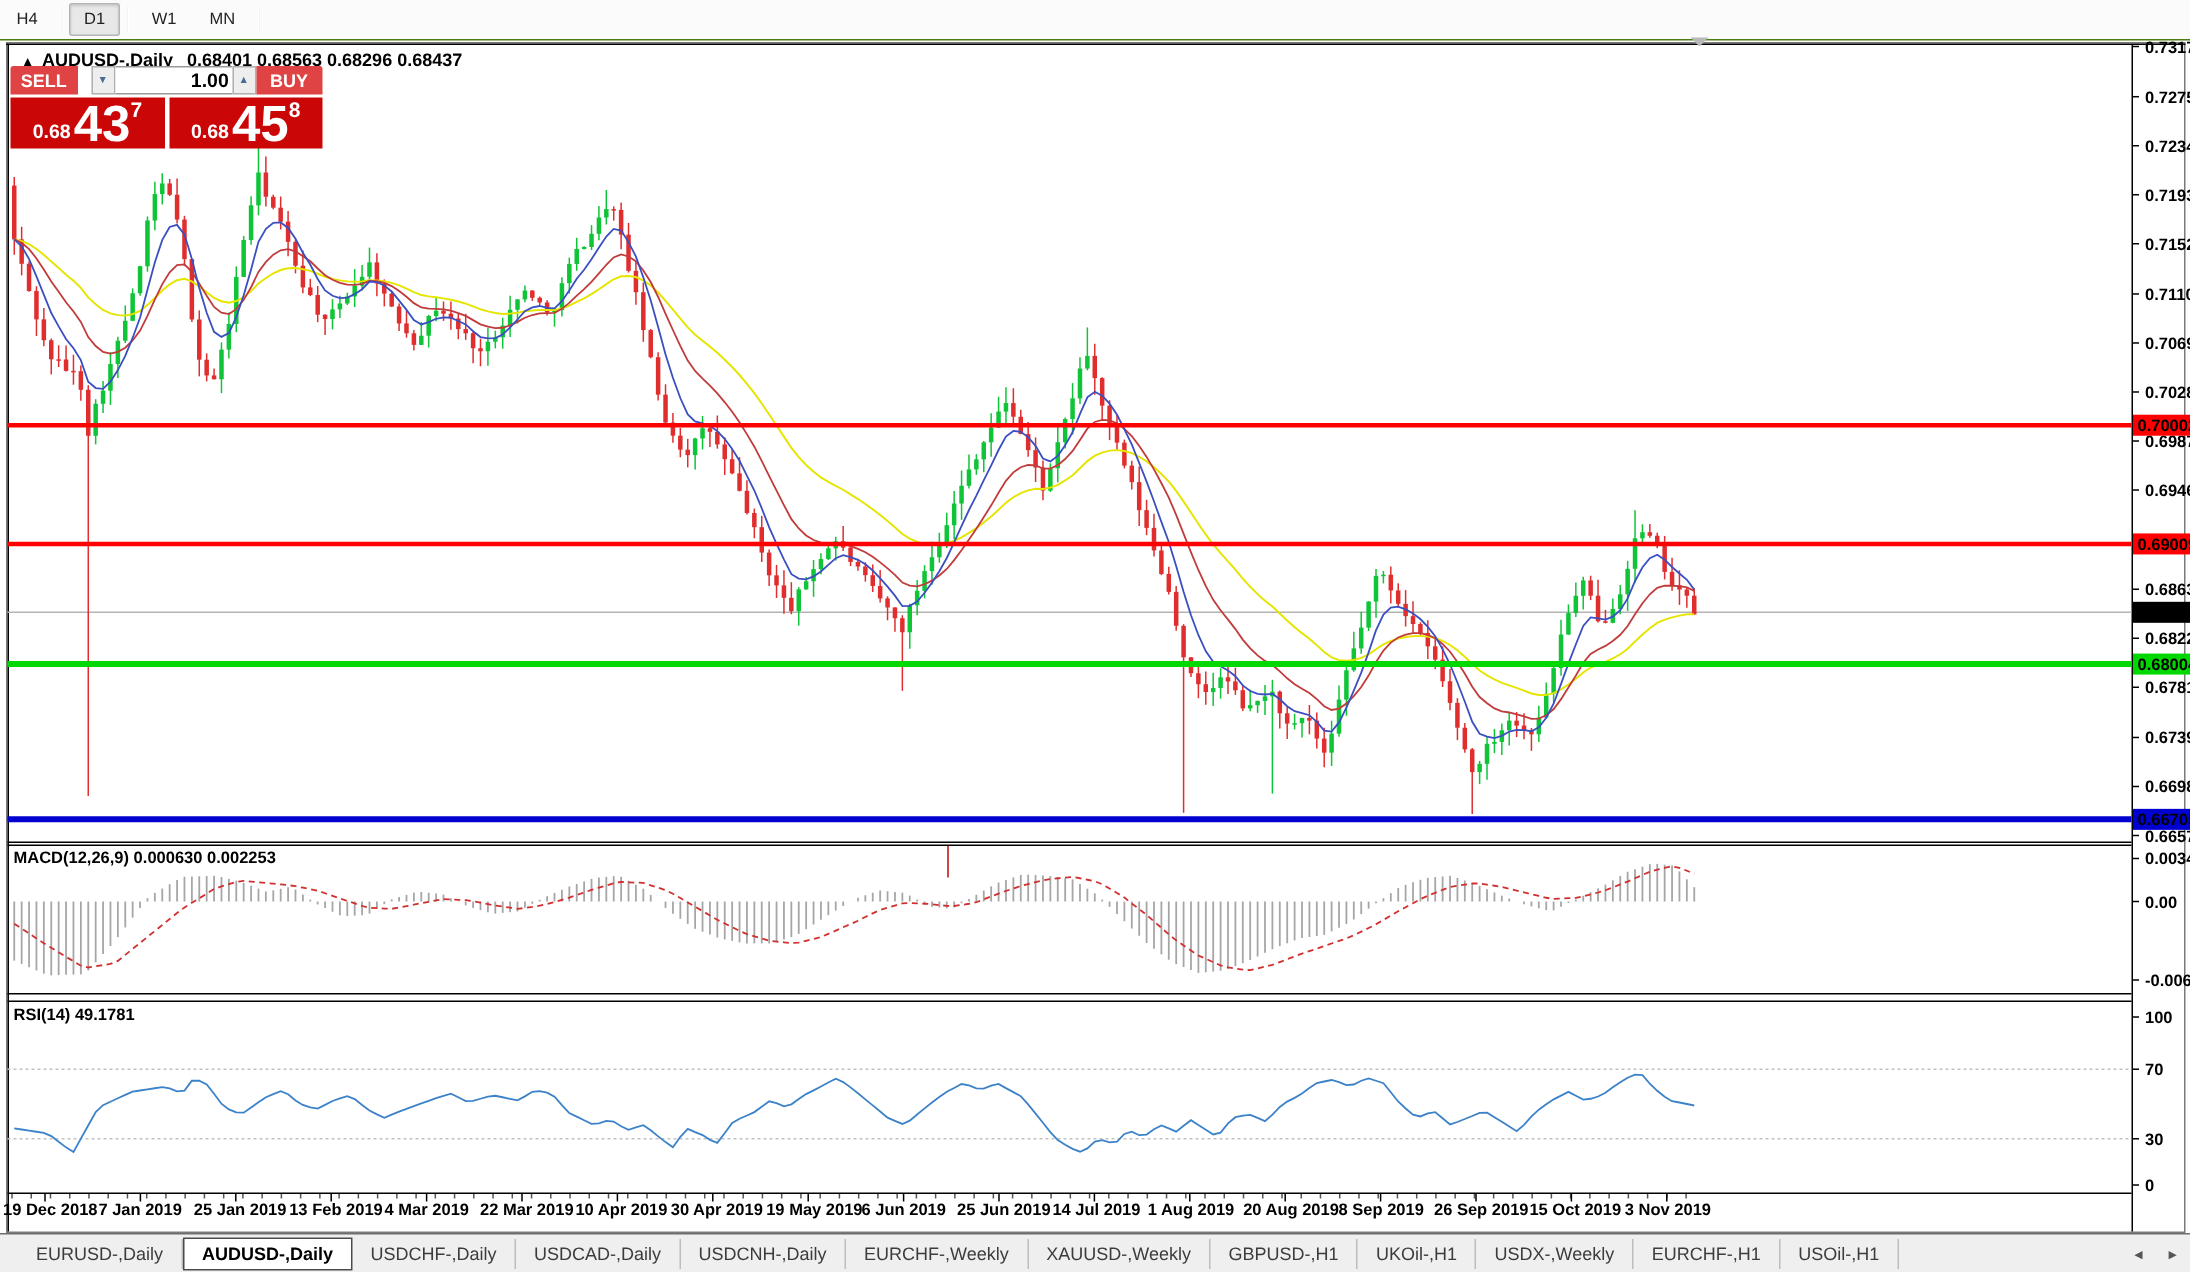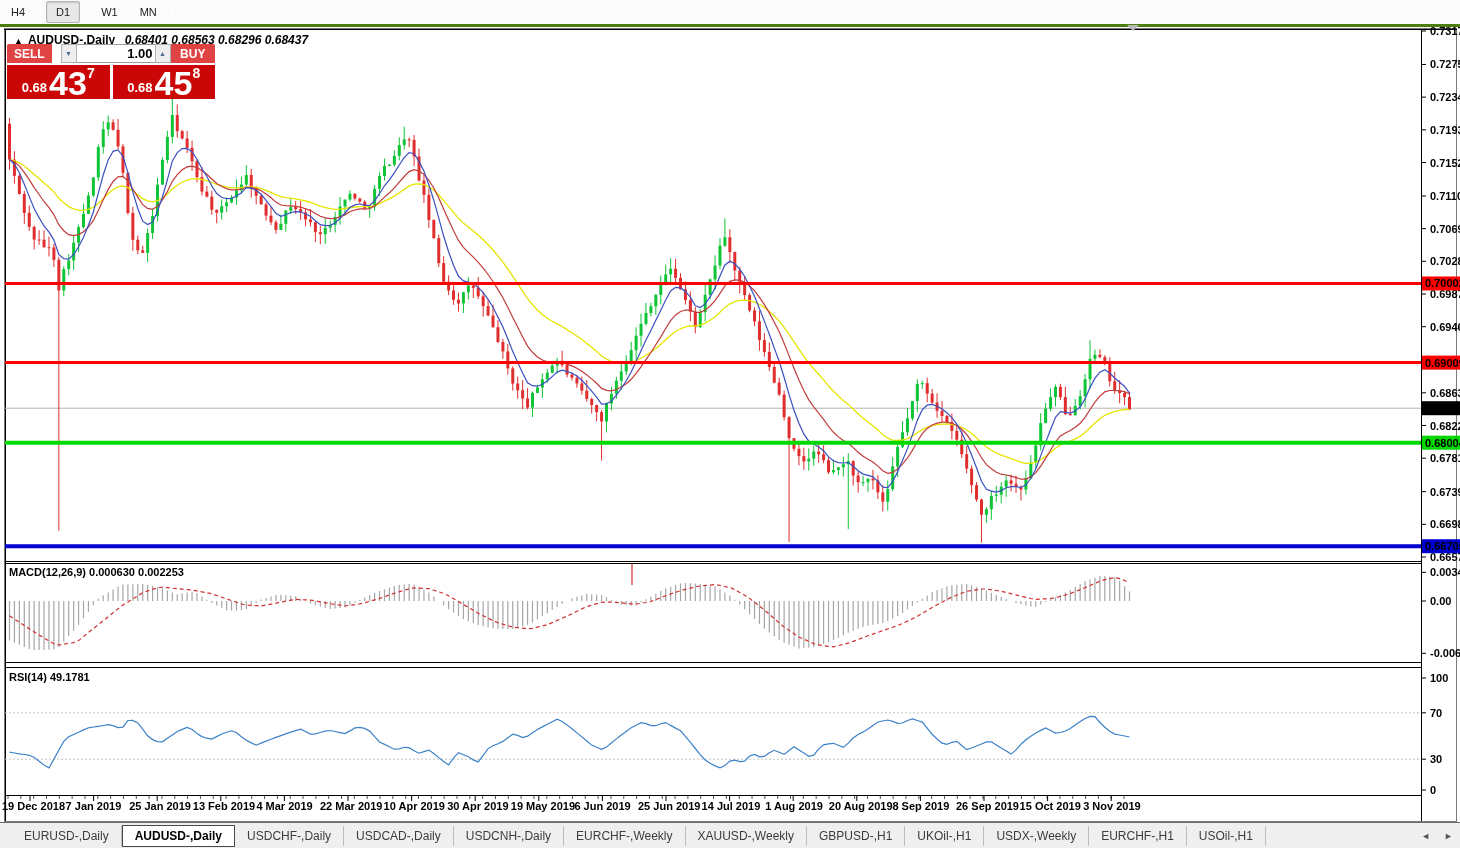--- a/index.html
+++ b/index.html
@@ -2,21 +2,21 @@
 <html><head>
 <meta charset="utf-8">
 <style>
   * { margin:0; padding:0; box-sizing:border-box; }
   html,body { width:1460px; height:848px; overflow:hidden; background:#fff;
               font-family:"Liberation Sans", sans-serif; }
   #stage { position:relative; width:1460px; height:848px; background:#fff; }
 
   
   #toolbar { position:absolute; left:0; top:0; width:1460px; height:27px;
-             background:#fbfbfb; border-bottom:3px solid #4d7c0f; display:flex; align-items:center; }
+             background:#fbfbfb; border-bottom:1px solid #4d7c0f; display:flex; align-items:center; }
   .tf-btn { font-size:11px; color:#222; padding:4px 9px; margin:0 1px; border:1px solid transparent;
             border-radius:2px; cursor:default; }
   .tf-btn.selected { background:#e8e8e8; border:1px solid #b4b4b4; box-shadow:inset 0 1px 2px rgba(0,0,0,.15); }
   .tf-sep { width:1px; height:18px; background:#d4d4d4; border-right:1px solid #fff; margin:0 4px; }
 
   
   #chart-svg { position:absolute; left:0; top:0; }
   #chart-svg text { font-family:"Liberation Sans", sans-serif; font-weight:700; font-size:11px; fill:#000; }
 
   
@@ -968,21 +968,21 @@
         <text x="1083.2" y="810">3 Nov 2019</text>
       </g>
       <rect x="5" y="30" width="1416" height="531" fill="transparent"></rect>
       <rect x="1422" y="30" width="38" height="531" fill="transparent"></rect>
       <rect x="5" y="564" width="1416" height="98" fill="transparent"></rect>
       <rect x="5" y="668" width="1416" height="126" fill="transparent"></rect>
     </svg>
 
   <div id="chart-title-row">
     <span class="marker">▲</span><span>AUDUSD-,Daily</span>
-    <span style="margin-left:6px;font-style:italic;">0.68401 0.68563 0.68296 0.68437</span>
+    <span style="margin-left:6px;">0.68401 0.68563 0.68296 0.68437</span>
   </div>
 
   <div id="trade-panel">
     <div id="tp-top">
       <div id="sell-button" class="tp-btn">SELL</div>
       <div id="vol-wrap">
         <div class="spin-btn">▼</div>
         <input id="volume-input" value="1.00" style="">
         <div class="spin-btn">▲</div>
       </div>

